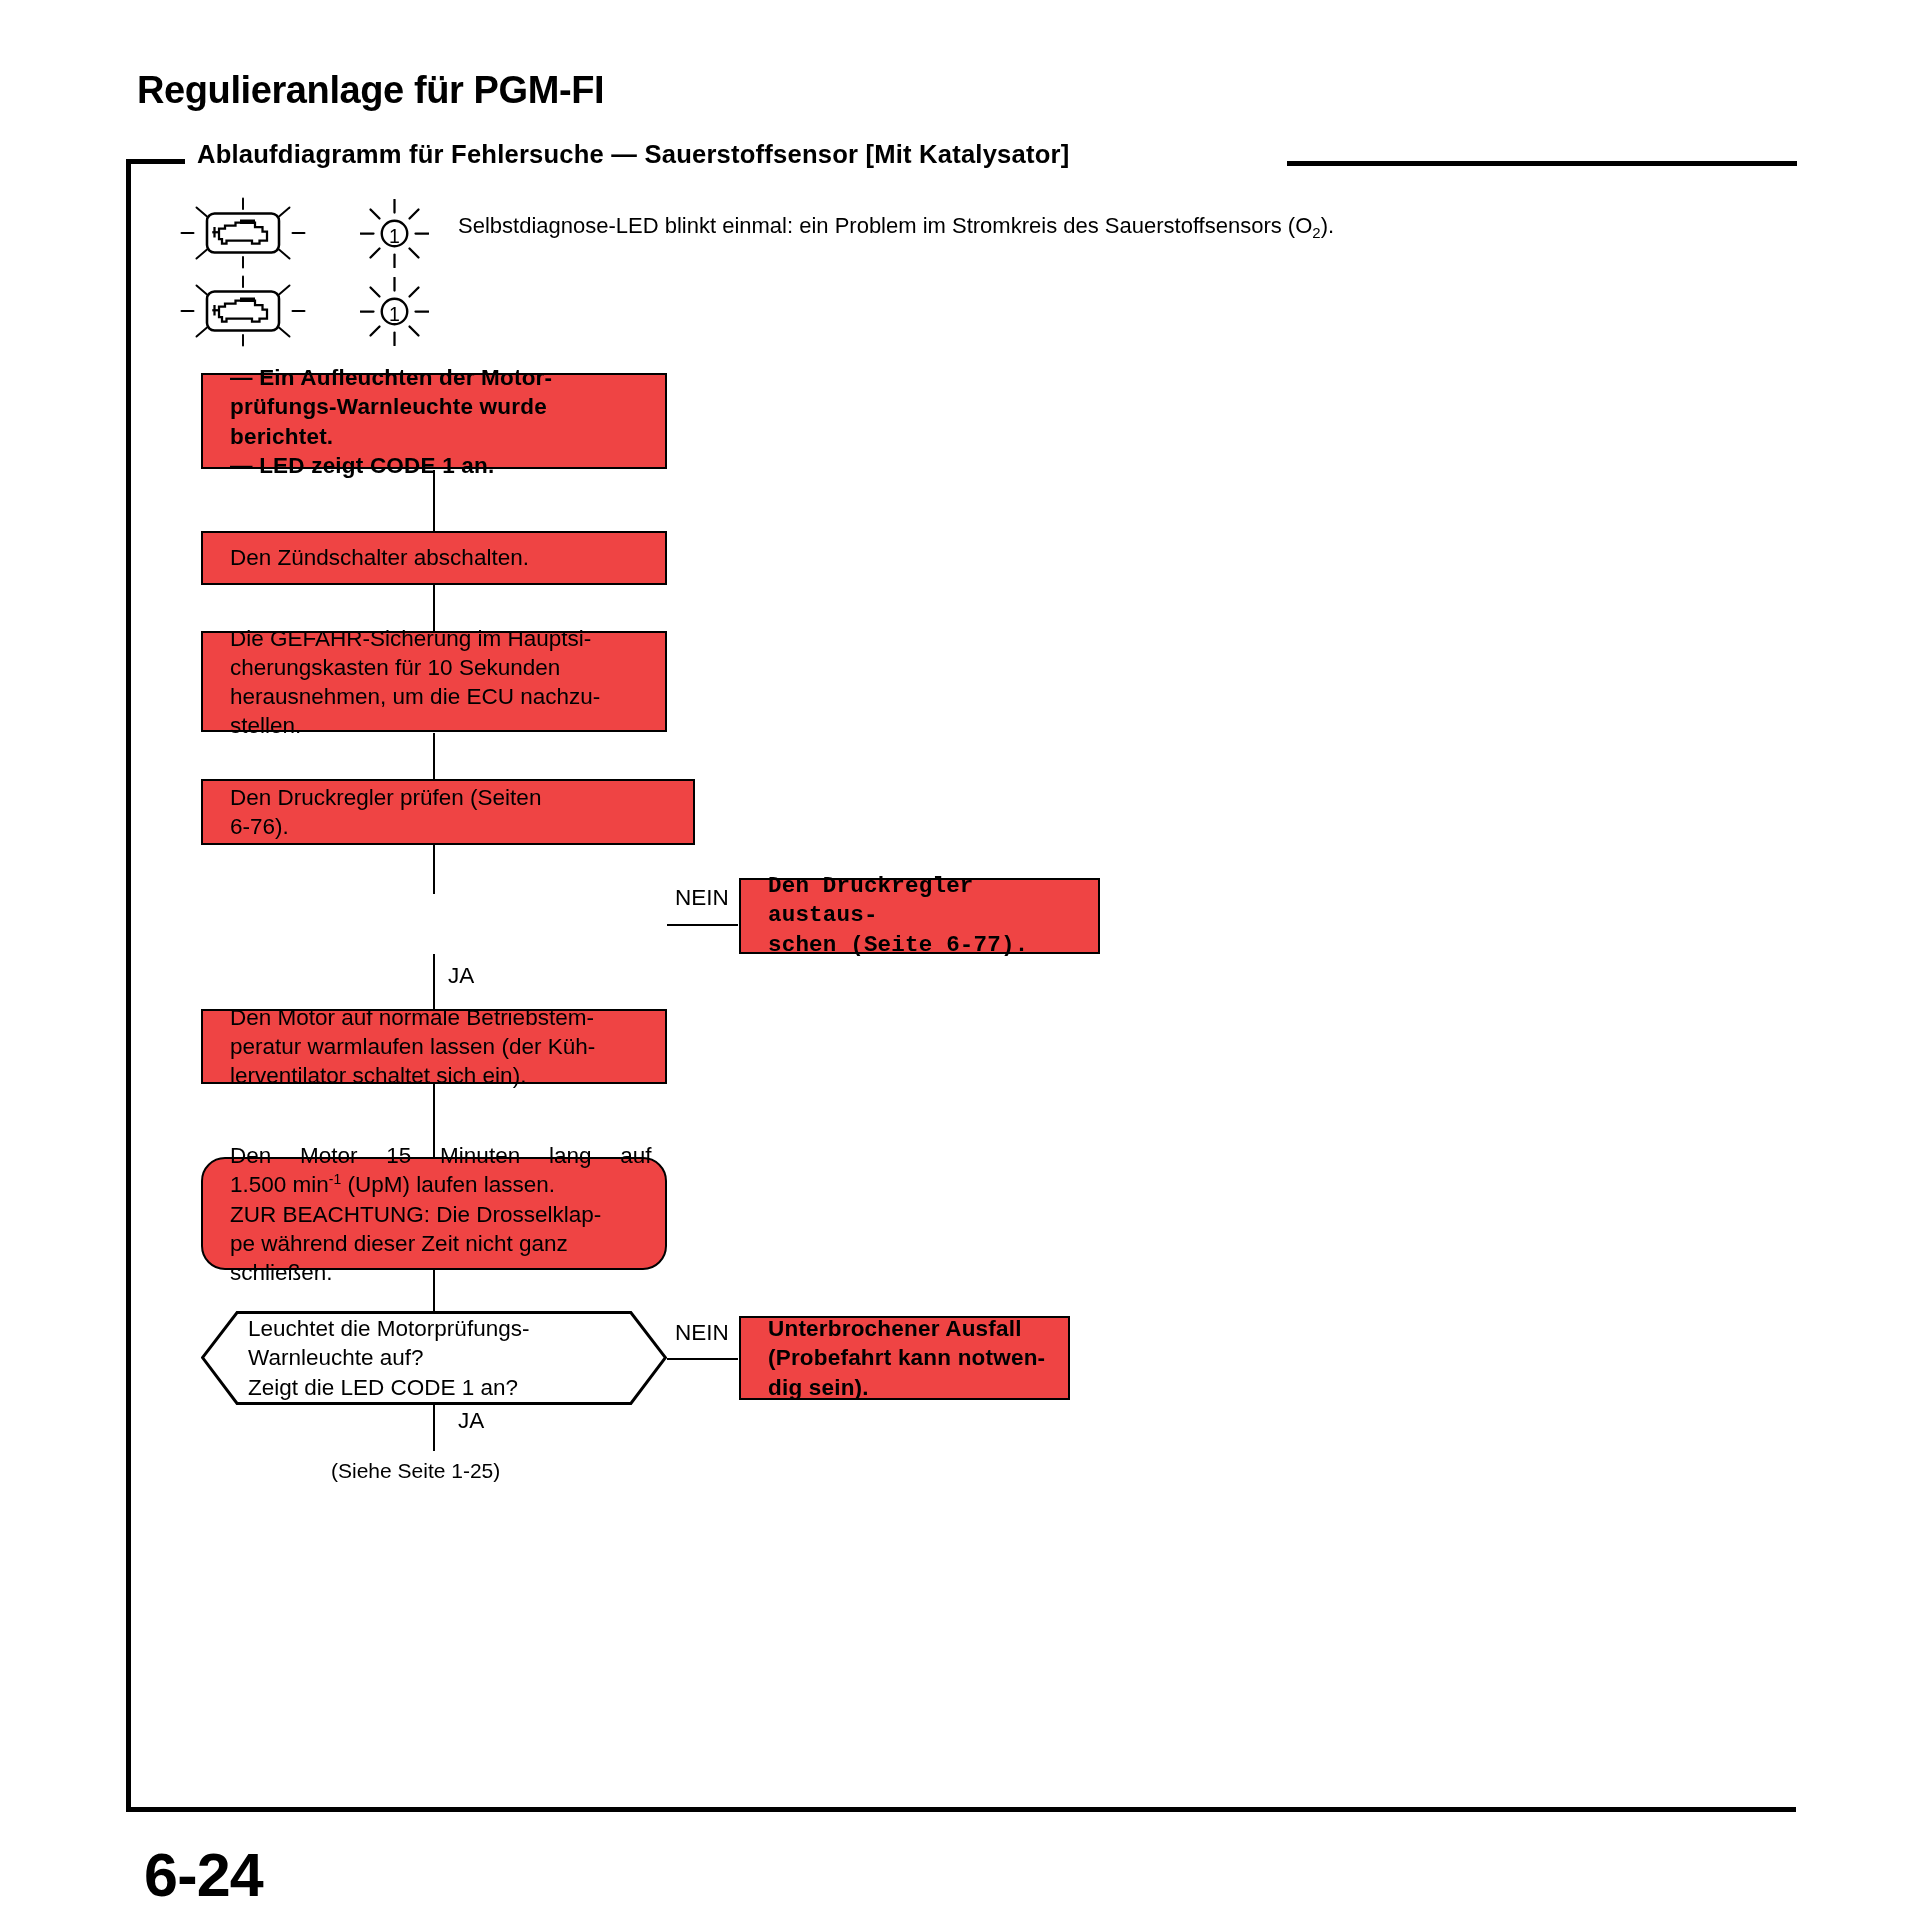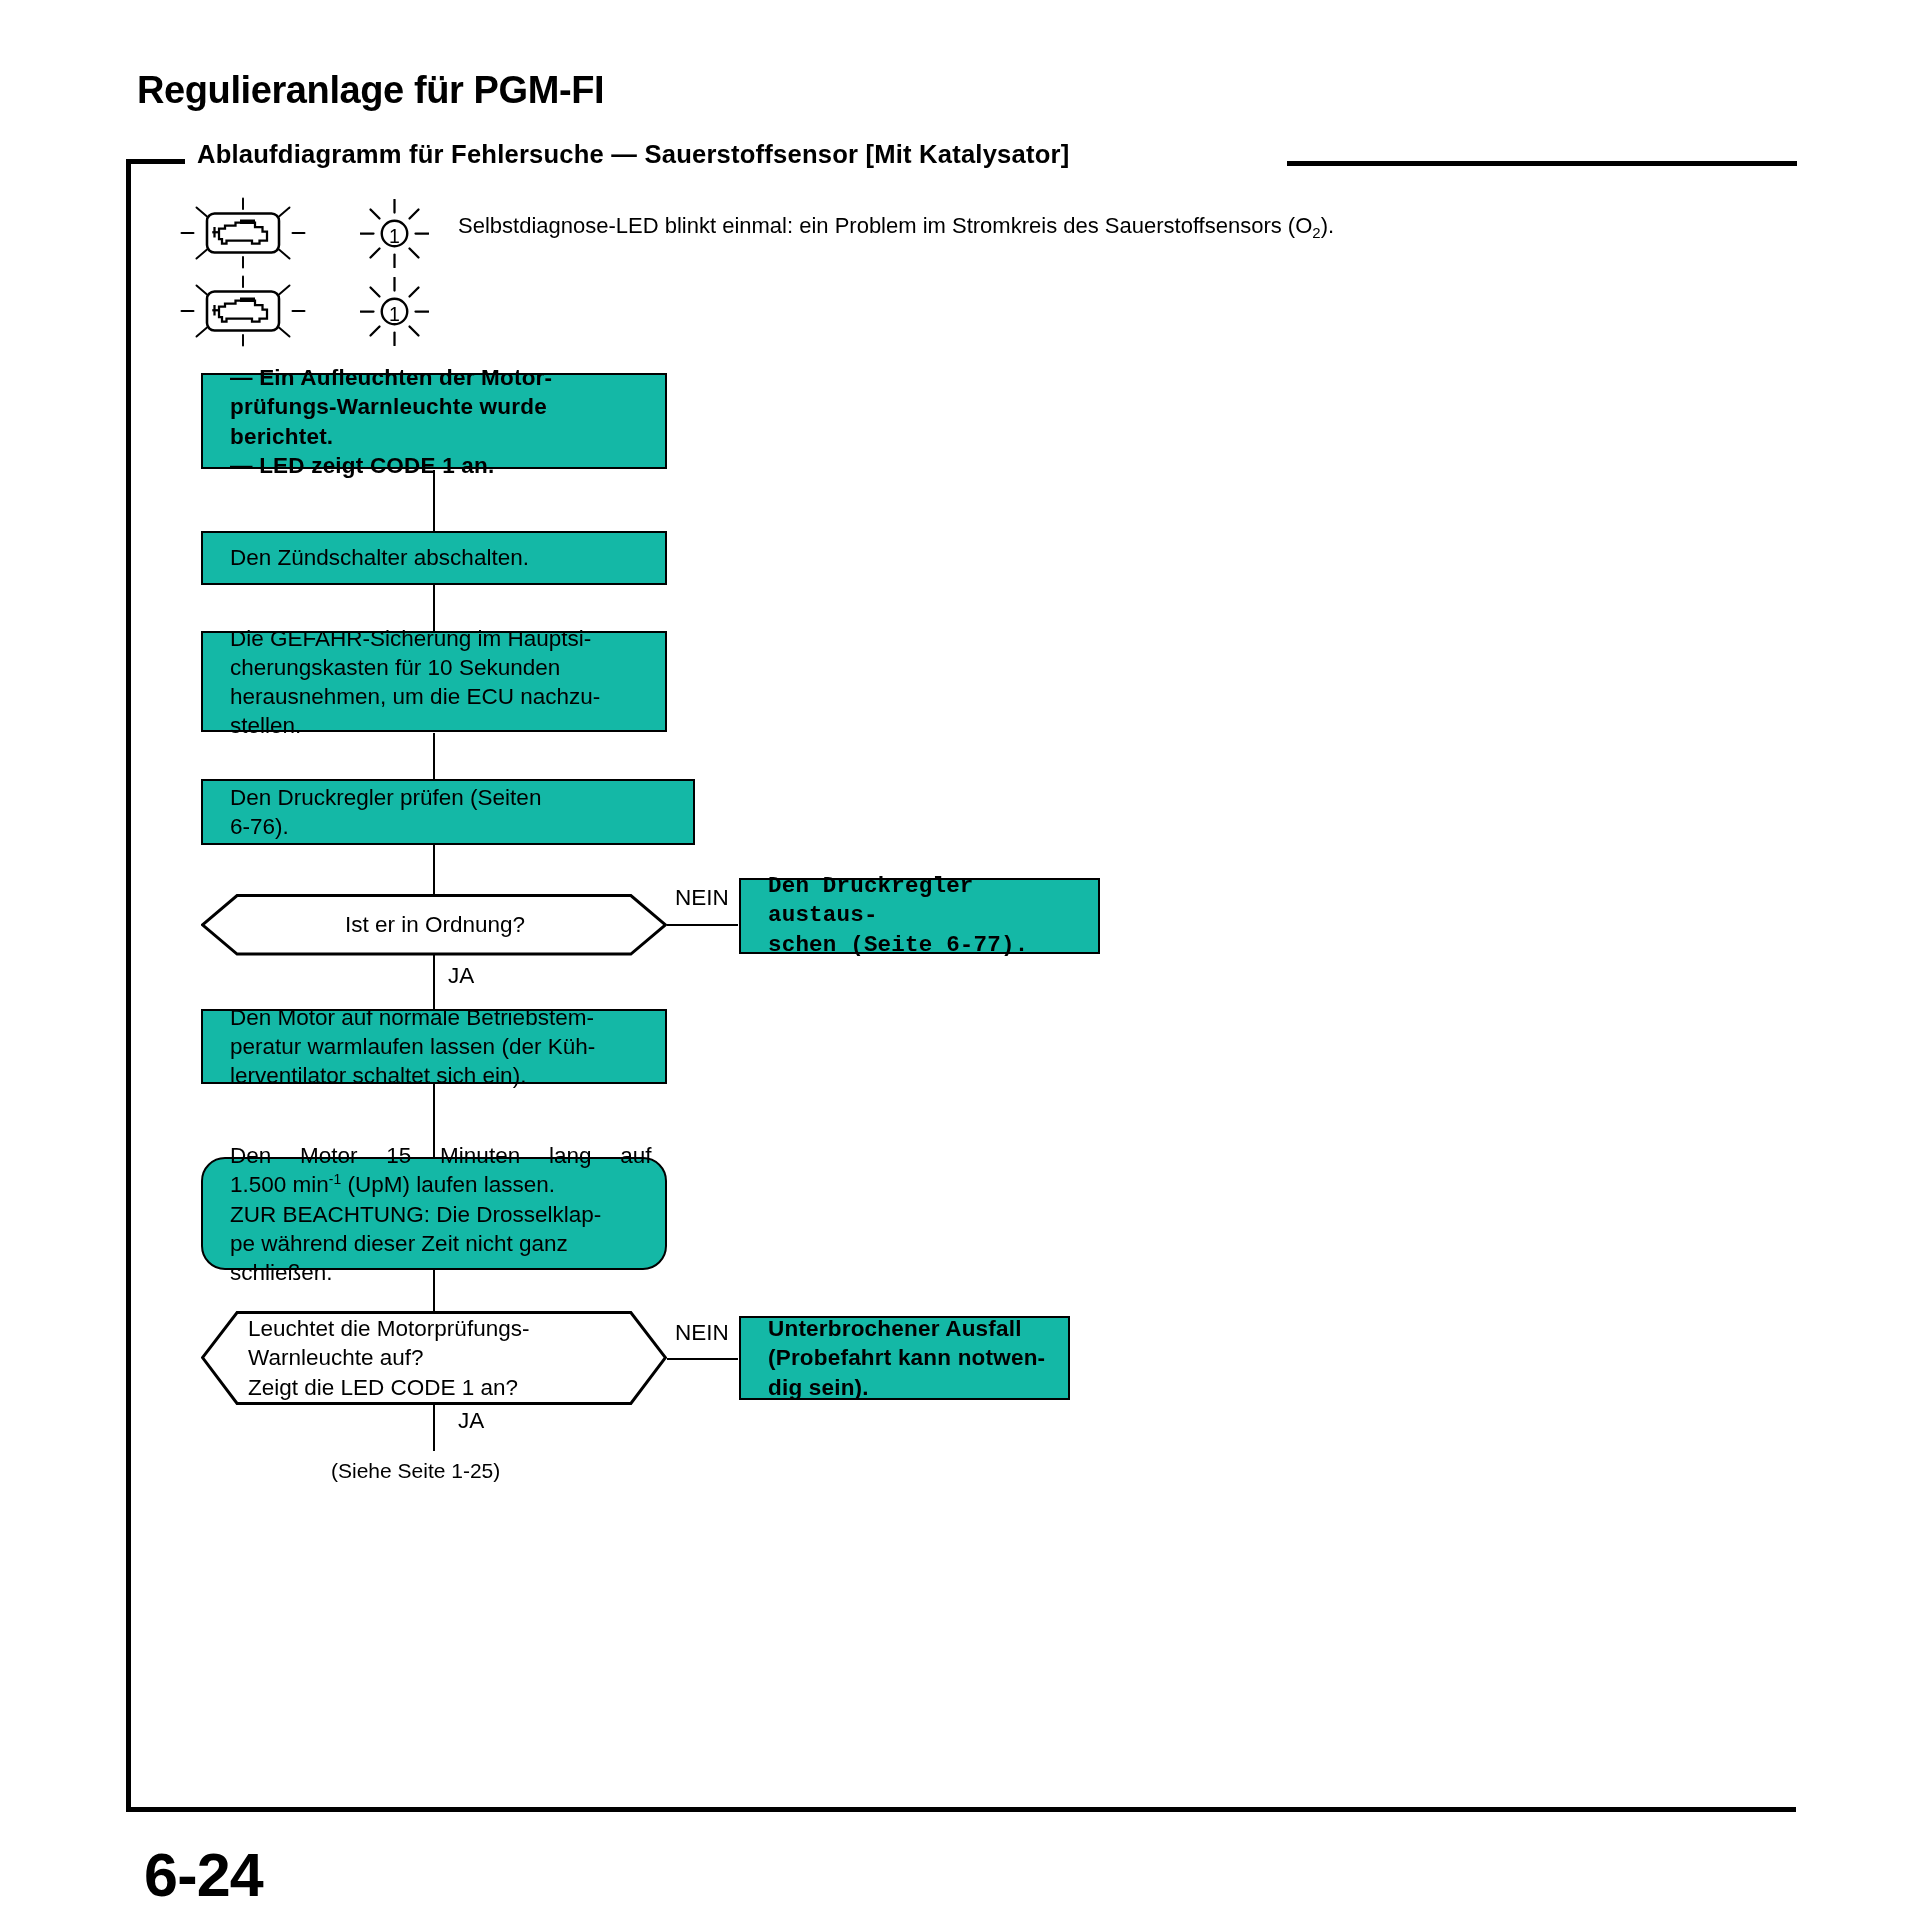--- a/index.html
+++ b/index.html
@@ -105,21 +105,21 @@
     font-size: 22px;
     white-space: nowrap;
   }
   #legend-text sub { font-size: 0.68em; }
 
   
   .node {
     position: absolute;
     border: 2.3px solid #000;
     box-sizing: border-box;
-    background: #14b8a6;
+    background: #ef4444;
     padding-left: 48px;
   }
   .node .txt {
     position: absolute;
     left: 27px;
     right: 13.5px;
     top: 50%;
     transform: translateY(-50%);
     font-size: 22.5px;
     line-height: 1.30;
@@ -309,26 +309,20 @@
 stellen.</div>
   </div>
   <div class="vline" style="left:433px; top:733px; height:47px;"></div>
 
   <div class="node" id="node-regulator">
     <div class="txt justify">Den Druckregler prüfen (Seiten
 6-76).</div>
   </div>
   <div class="vline" style="left:433px; top:845px; height:49px;"></div>
 
-  <div class="decision" id="dec-ok">
-    <svg viewBox="0 0 620 82" preserveAspectRatio="none">
-      <polygon points="2,41 48,2 572,2 618,41 572,80 48,80" fill="#fff" stroke="#000" stroke-width="3" vector-effect="non-scaling-stroke"></polygon>
-    </svg>
-    <div class="dtxt centered">Ist er in Ordnung?</div>
-  </div>
 
   <div class="hline" style="left:667px; top:924px; width:71px;"></div>
   <div class="branch-label" style="left:675px; top:885px;">NEIN</div>
   <div class="node bold" id="node-replace">
     <div class="txt">Den Druckregler austaus-
 schen (Seite 6-77).</div>
   </div>
 
   <div class="vline" style="left:433px; top:954px; height:55px;"></div>
   <div class="branch-label" style="left:448px; top:963px;">JA</div>

